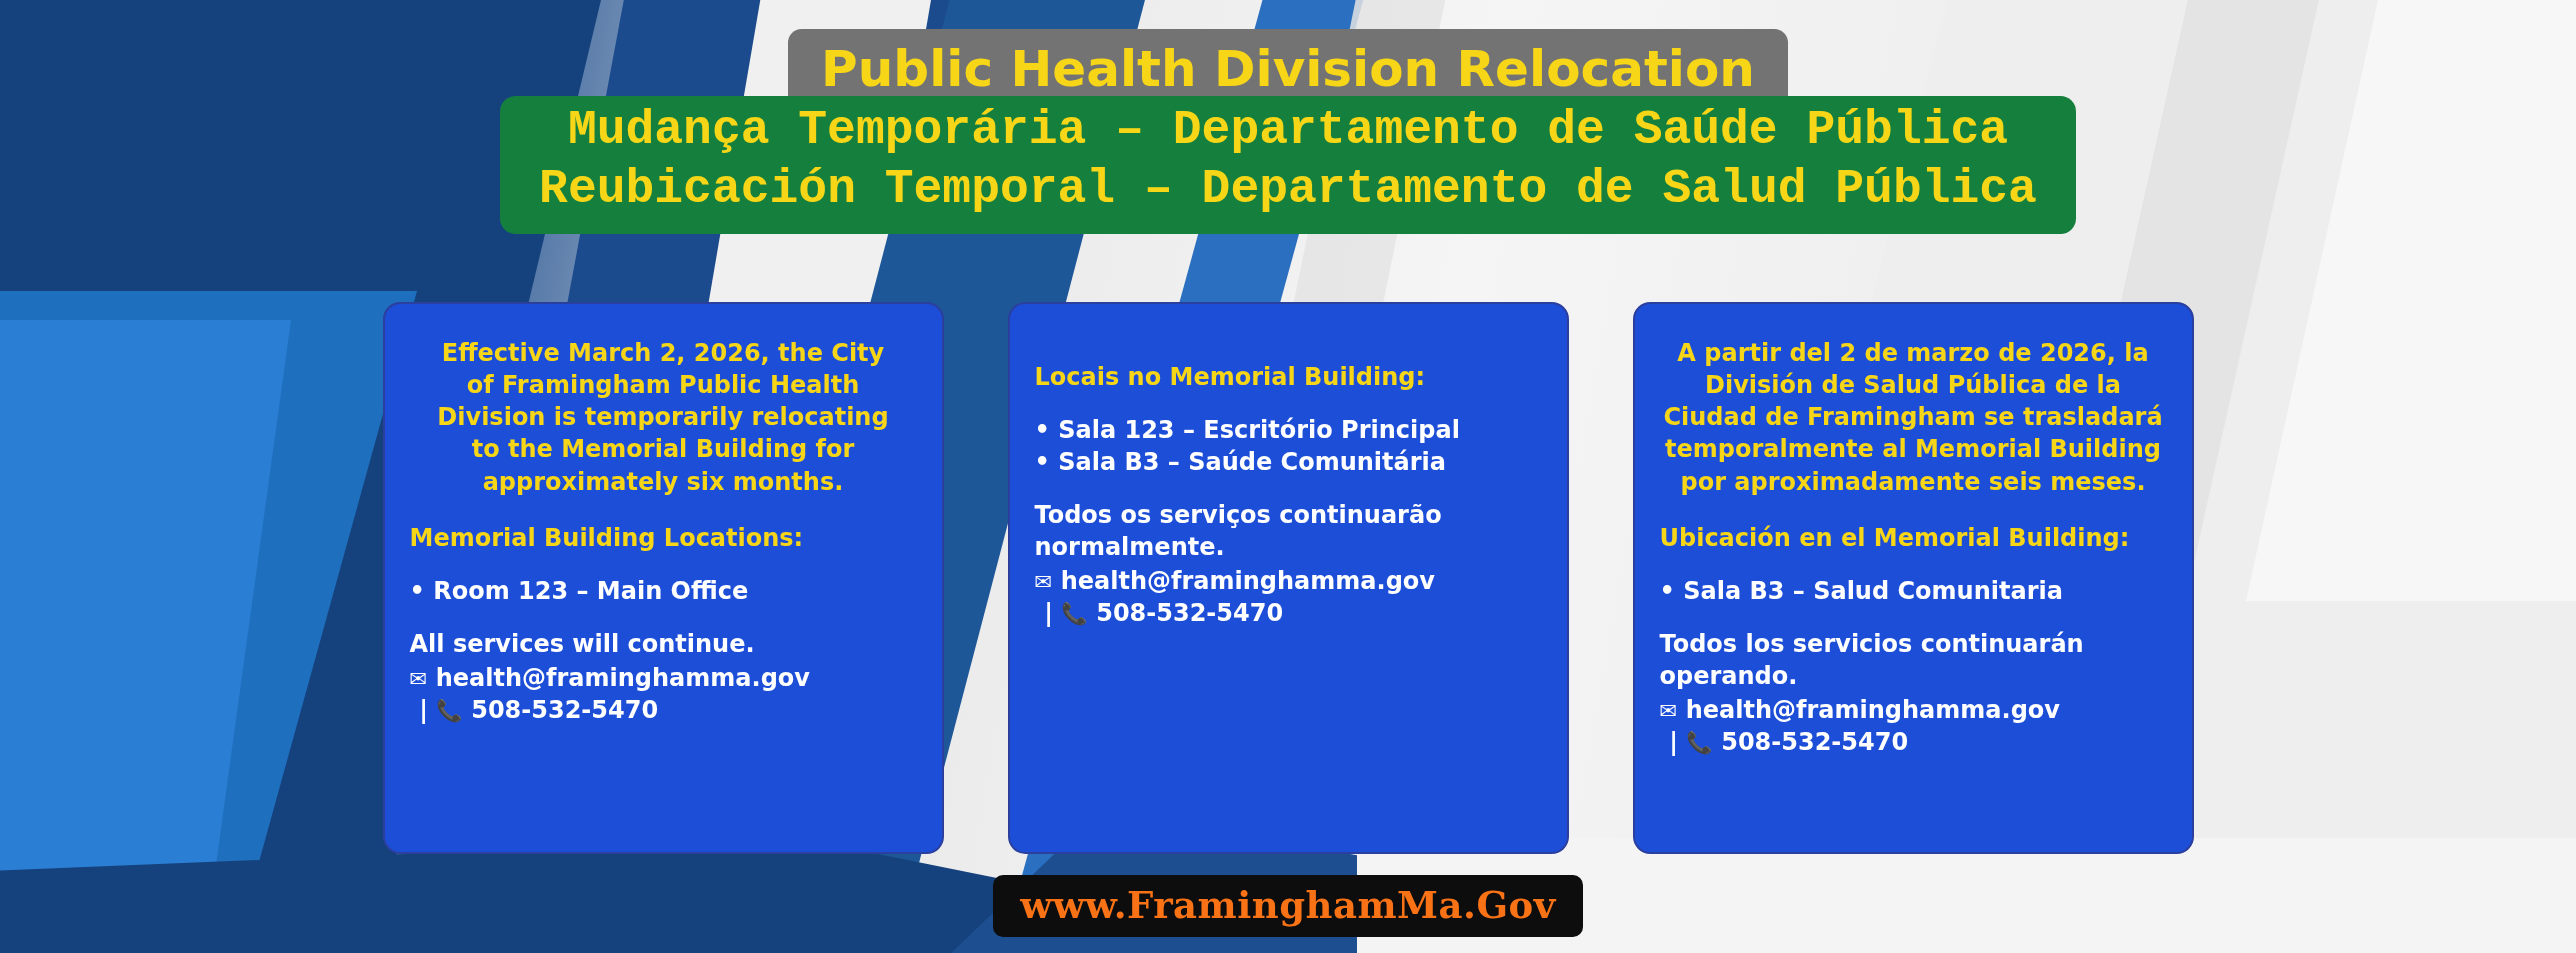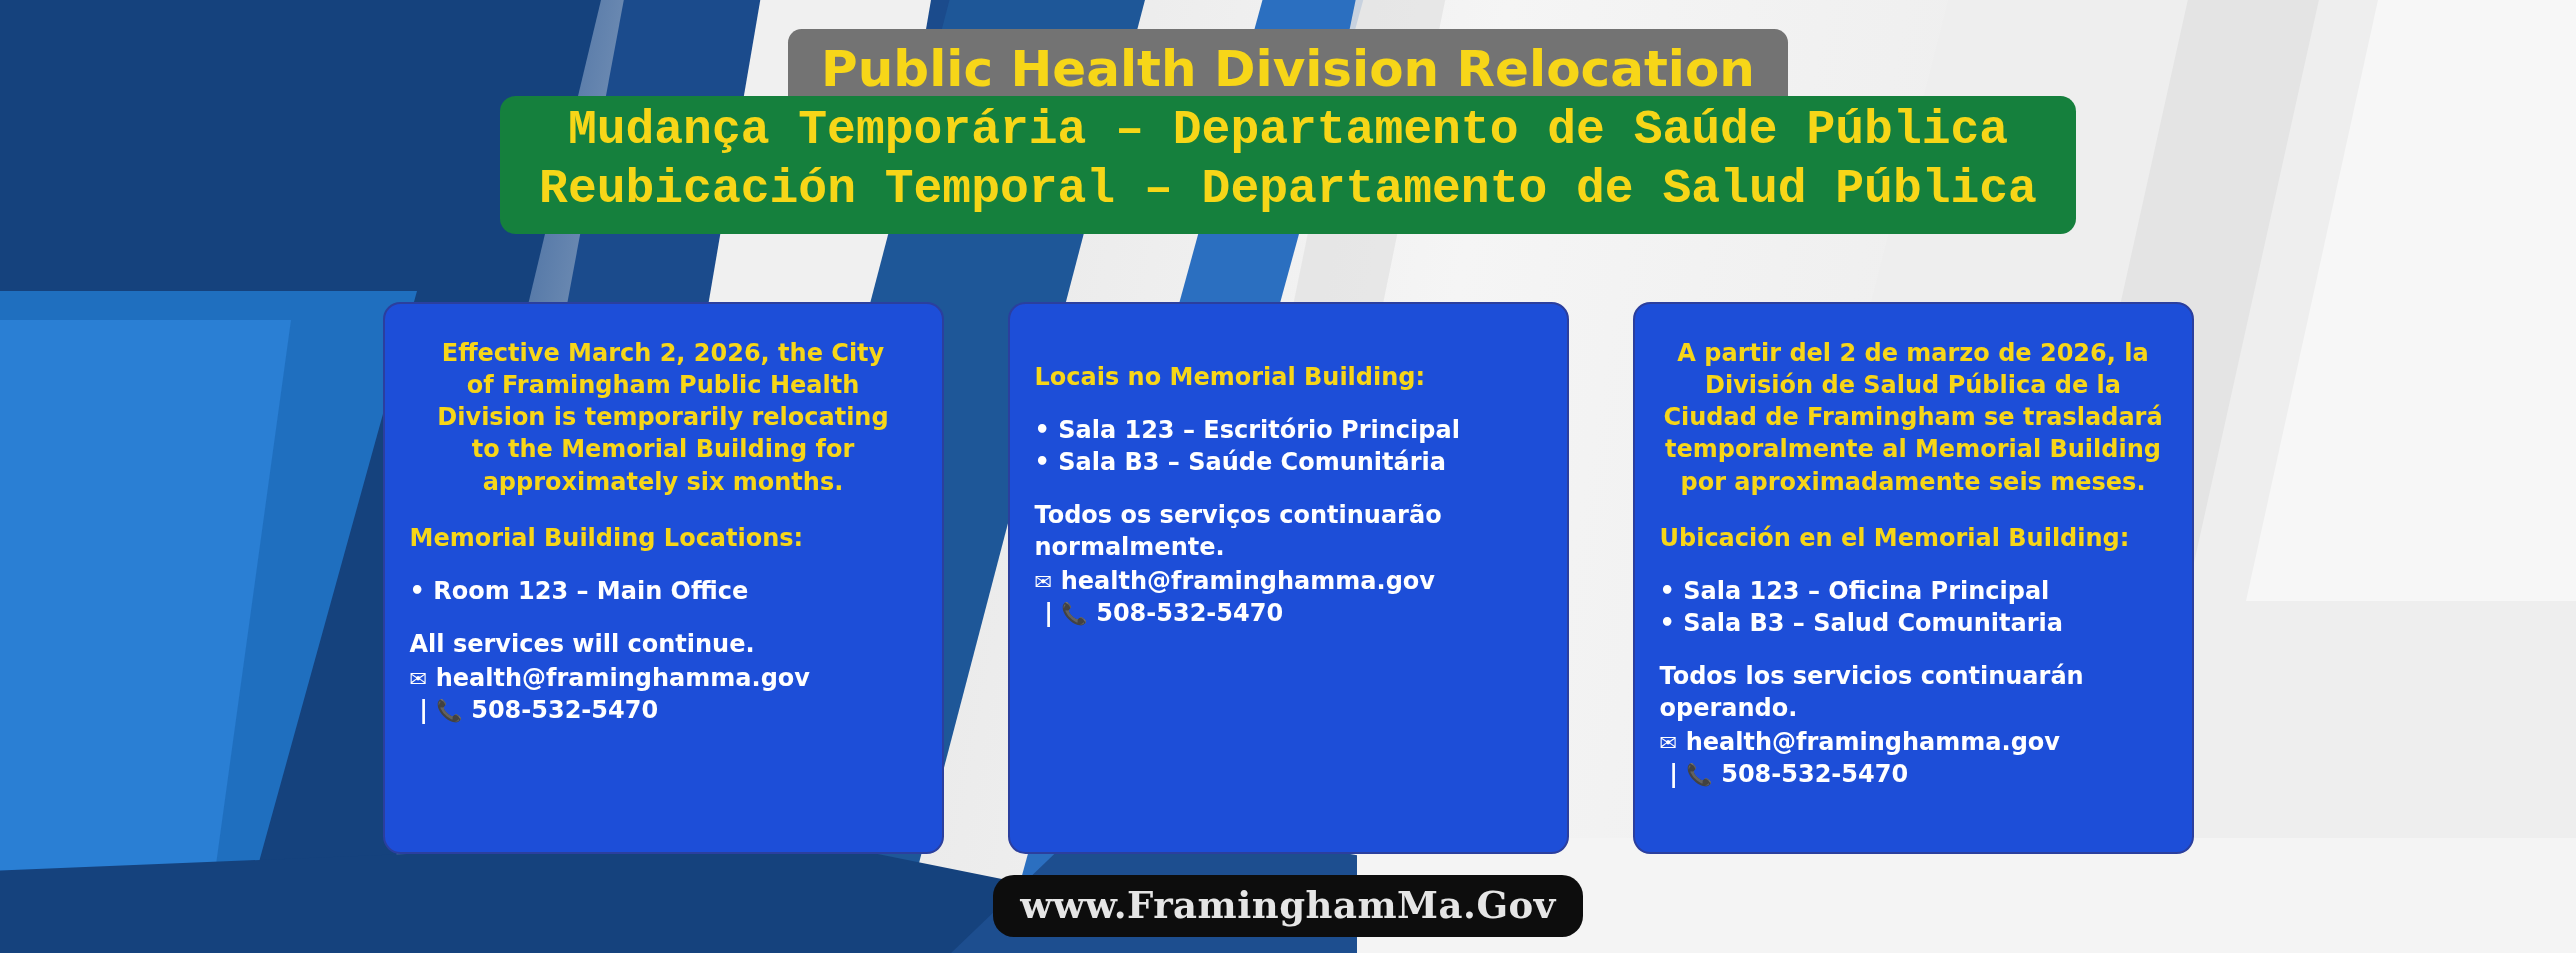--- a/index.html
+++ b/index.html
@@ -213,27 +213,27 @@
   
   .footer {
     position: absolute;
     left: 0; right: 0;
     bottom: 17.4px;
     display: flex;
     justify-content: center;
   }
   .footer-url {
     background: #0d0d0d;
-    color: #e5e5e5;
+    color: #f97316;
     font-family: "DejaVu Serif", serif;
     font-weight: bold;
     font-size: 37px;
     letter-spacing: 0.5px;
     padding: 7.8px 27px 9.7px 27px;
-    border-radius: 21px;
+    border-radius: 10px;
   }
 </style>
 </head>
 <body>
 
 <div class="banner">
 
   <div class="bg-base"></div>
   <div class="shape shape-left-dark"></div>
   <div class="shape shape-diag-a"></div>
@@ -298,21 +298,20 @@
           <span>508-532-5470</span>
         </div>
       </div>
     </div>
 
     <div class="card card-right">
       <div class="card-intro">A partir del 2 de marzo de 2026, la División de Salud Pública de la Ciudad de Framingham se trasladará temporalmente al Memorial Building por aproximadamente seis meses.</div>
       <div class="card-body">
         <div class="card-sub">Ubicación en el Memorial Building:</div>
         <div class="card-list">
-          <div class="card-list-item">• Sala 123 – Oficina Principal</div>
           <div class="card-list-item">• Sala B3 – Salud Comunitaria</div>
         </div>
         <div class="card-note">Todos los servicios continuarán operando.</div>
         <div class="contact-line">
           <span class="glyph">✉</span>
           <span>health@framinghamma.gov</span>
         </div>
         <div class="contact-line contact-indent">
           <span>|</span>
           <span class="glyph">📞</span>

